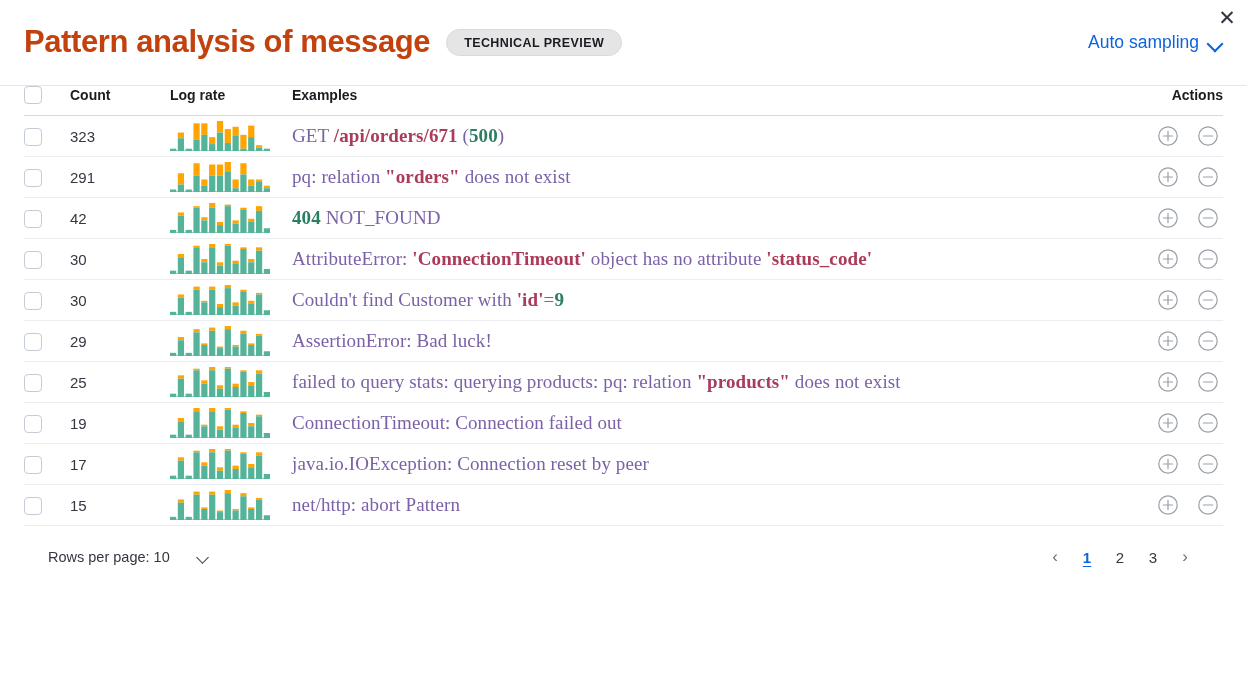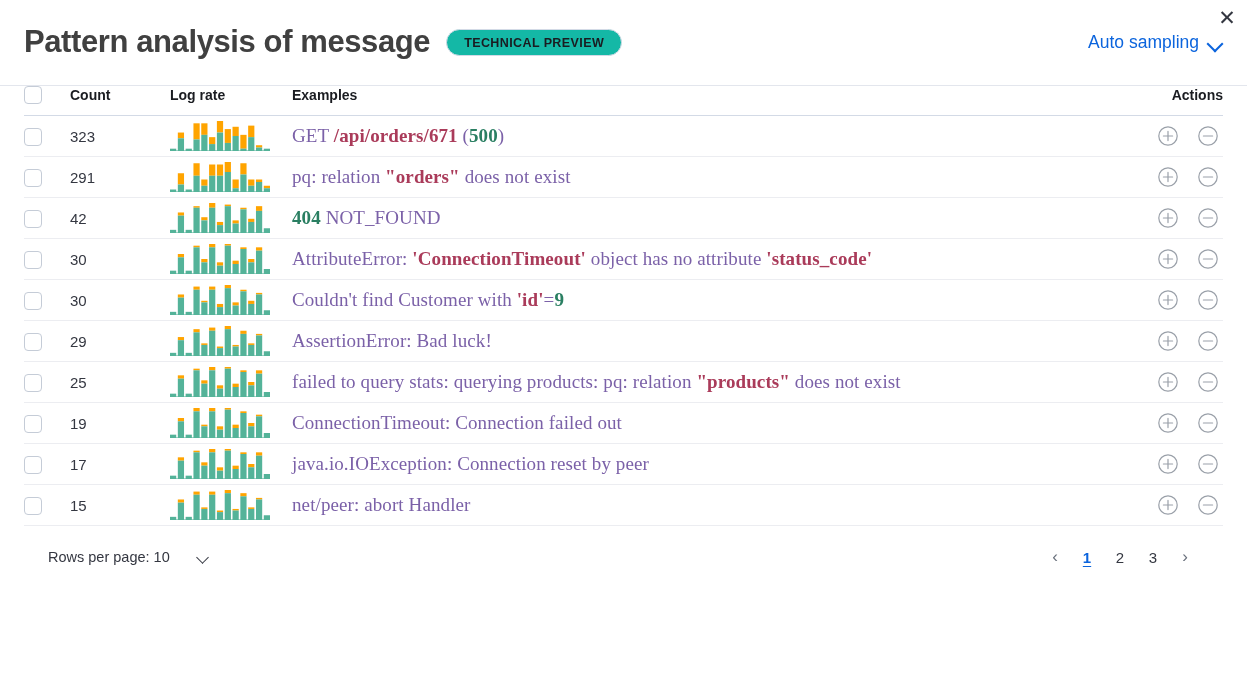--- a/index.html
+++ b/index.html
@@ -19,34 +19,34 @@
     border-bottom: 1px solid #e3e6ed;
     display: flex;
     align-items: center;
     padding: 0 24px;
   }
   .title-wrap { display: flex; align-items: center; gap: 16px; }
   .page-title {
     font-size: 31px;
     font-weight: 700;
     letter-spacing: -0.4px;
-    color: #404040;
+    color: #c2410c;
     margin: 0;
     line-height: 1.1;
   }
   .badge {
     border: 1px solid #d3dae6;
     border-radius: 999px;
     padding: 7px 17px 6px 17px;
     font-size: 12.5px;
     font-weight: 700;
     letter-spacing: 0.4px;
     color: #1a1c21;
     white-space: nowrap;
-    background: #14b8a6;
+    background: #e5e5e5;
     line-height: 1;
   }
   .header-right {
     margin-left: auto;
     display: flex;
     align-items: center;
   }
   .sampling-btn {
     display: flex;
     align-items: center;
@@ -668,21 +668,21 @@
               <rect x="70.34" y="3.16" width="6.22" height="3.16" fill="#ffa400"></rect>
               <rect x="70.34" y="6.32" width="6.22" height="23.68" fill="#54b399"></rect>
               <rect x="78.15" y="17.37" width="6.22" height="1.58" fill="#ffa400"></rect>
               <rect x="78.15" y="18.95" width="6.22" height="11.05" fill="#54b399"></rect>
               <rect x="85.97" y="7.89" width="6.22" height="1.58" fill="#ffa400"></rect>
               <rect x="85.97" y="9.47" width="6.22" height="20.53" fill="#54b399"></rect>
               <rect x="93.78" y="25.26" width="6.22" height="4.74" fill="#54b399"></rect>
               <rect x="0" y="29" width="100" height="1" fill="#54b399" opacity="0.55"></rect>
             </svg>
           </td>
-          <td class="example"><span class="tok-kw">net/peer: abort Handler</span></td>
+          <td class="example"><span class="tok-kw">net/http: abort Pattern</span></td>
           <td class="actions-cell"><button class="act-btn">
               <svg width="22" height="22" viewBox="0 0 22 22" fill="none">
                 <circle cx="11" cy="11" r="9.2" stroke="currentColor" stroke-width="1.2"></circle>
                 <path d="M11 6.4v9.2M6.4 11h9.2" stroke="currentColor" stroke-width="1.2" stroke-linecap="round"></path>
               </svg>
             </button><button class="act-btn">
               <svg width="22" height="22" viewBox="0 0 22 22" fill="none">
                 <circle cx="11" cy="11" r="9.2" stroke="currentColor" stroke-width="1.2"></circle>
                 <path d="M6.4 11h9.2" stroke="currentColor" stroke-width="1.2" stroke-linecap="round"></path>
               </svg>

